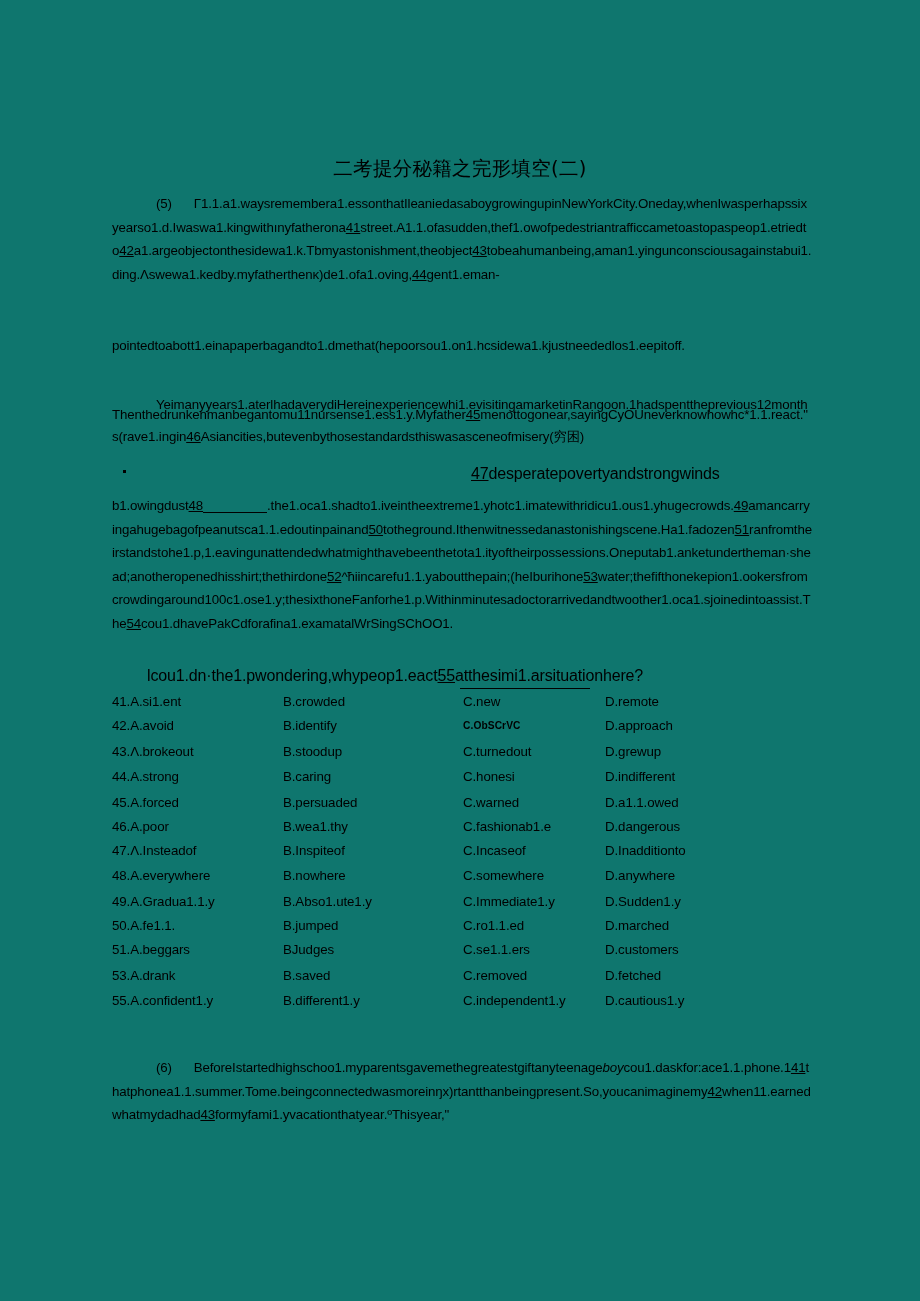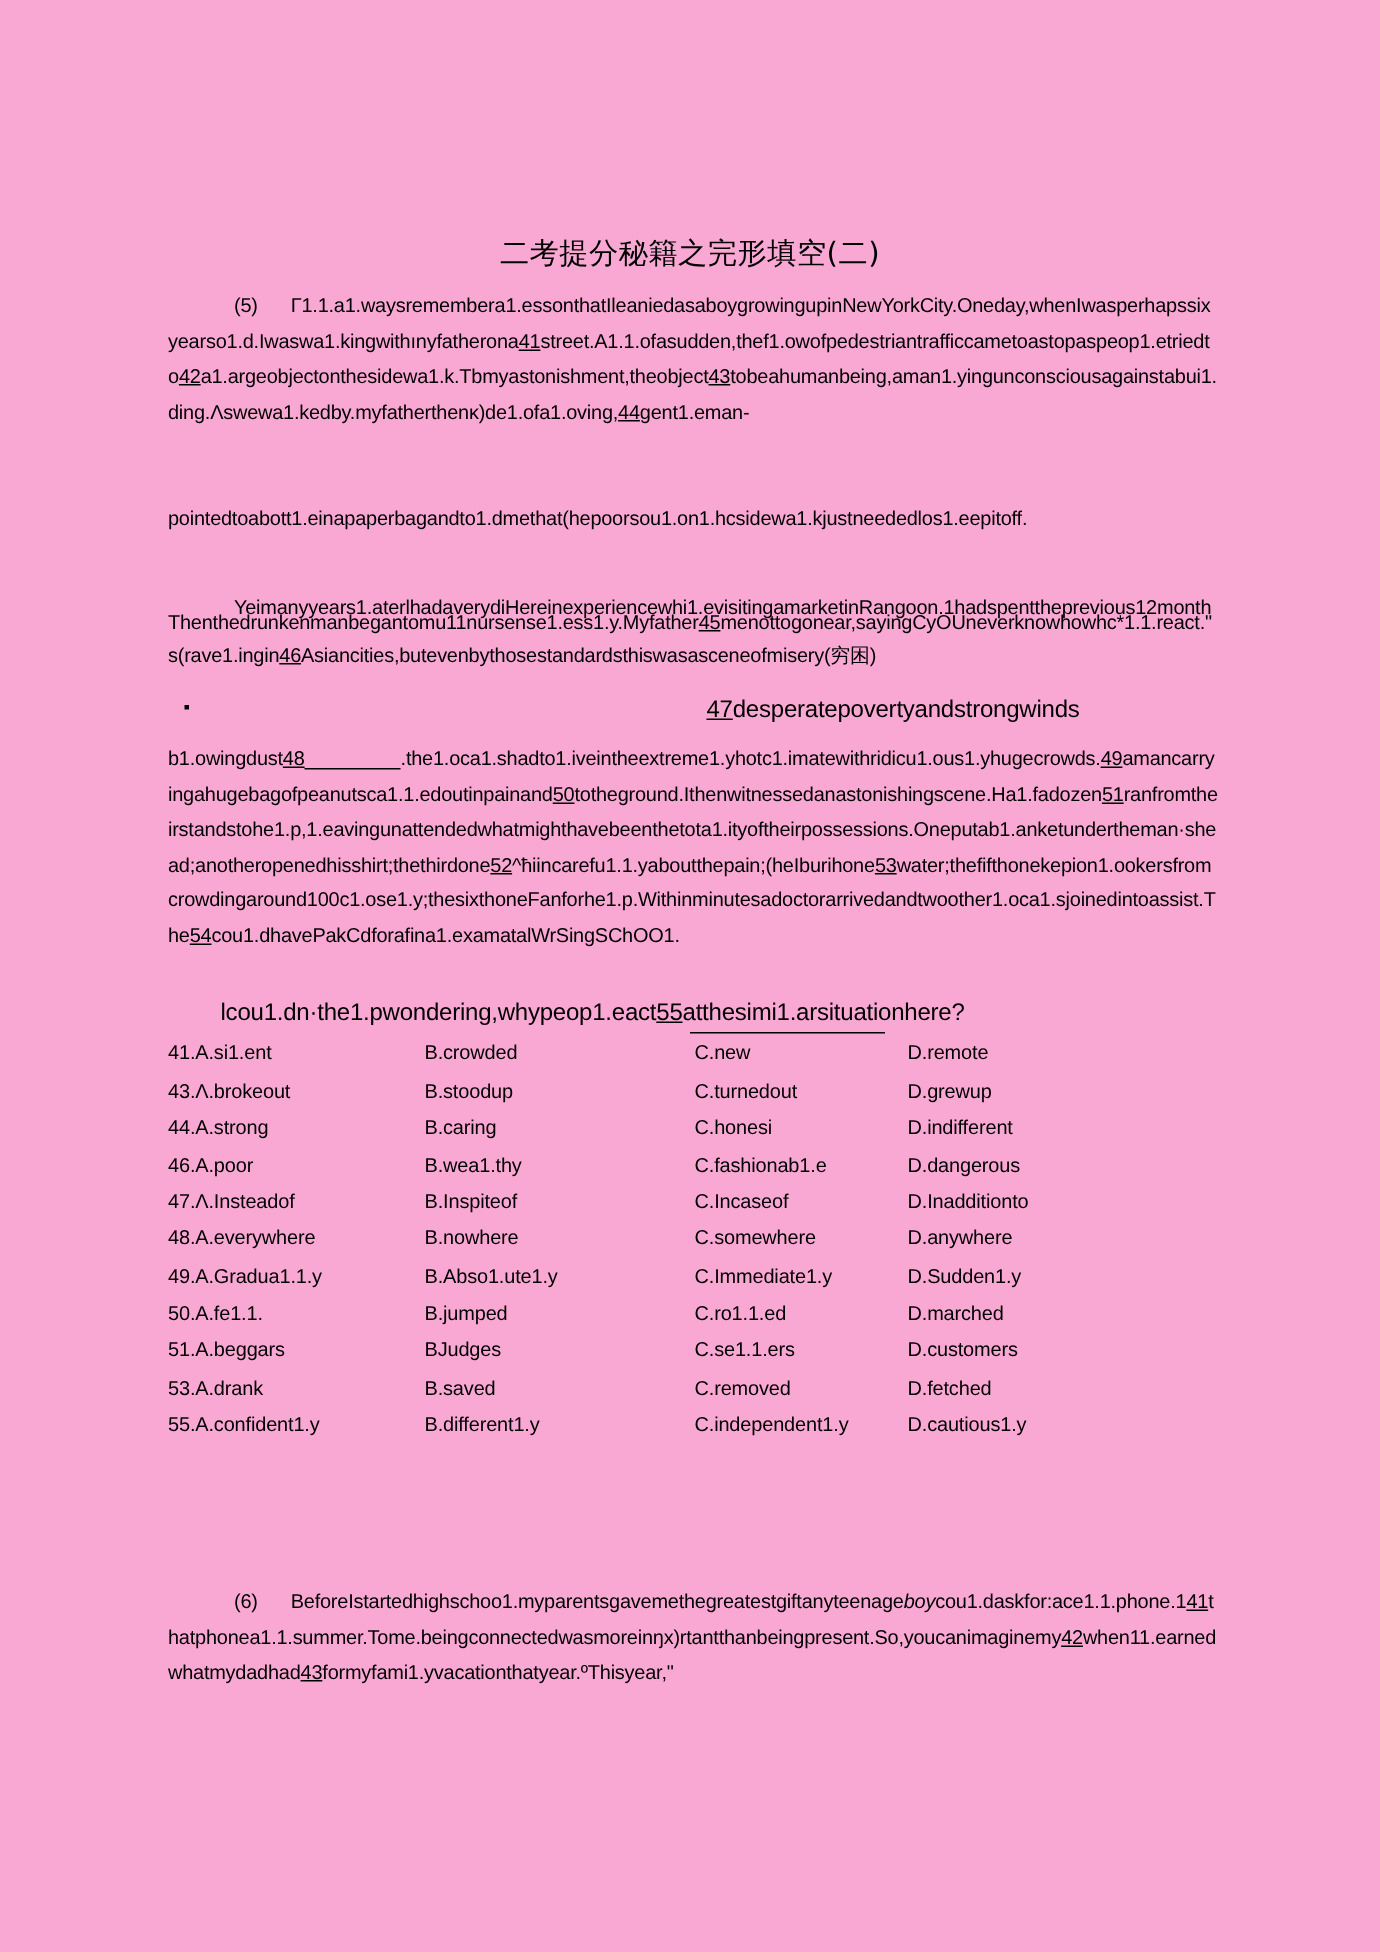--- a/index.html
+++ b/index.html
@@ -8,21 +8,21 @@
     background: #ffffff;
   }
   body {
     font-family: "Liberation Sans", "DejaVu Sans", sans-serif;
     color: #000000;
   }
   .page {
     position: relative;
     width: 920px;
     height: 1301px;
-    background: #f9a8d4;
+    background: #0f766e;
     overflow: hidden;
   }
   .doc-title {
     position: absolute;
     left: 0;
     top: 155px;
     width: 920px;
     text-align: center;
     font-size: 19.5px;
     letter-spacing: 0.3px;
@@ -122,32 +122,44 @@
 
   <div class="rule" style="left:460px; top:688px; width:130px;"></div>
 
   <div class="options">
       <div class="opt-row">
         <span class="col-a">41.A.si1.ent</span>
         <span class="col-b">B.crowded</span>
         <span class="col-c">C.new</span>
         <span class="col-d">D.remote</span>
       </div>
+      <div class="opt-row">
+        <span class="col-a">42.A.avoid</span>
+        <span class="col-b">B.identify</span>
+        <span class="col-c opt-small">C.ObSCrVC</span>
+        <span class="col-d">D.approach</span>
+      </div>
       <div class="opt-row" style="margin-top: 1.5px;">
         <span class="col-a">43.Λ.brokeout</span>
         <span class="col-b">B.stoodup</span>
         <span class="col-c">C.turnedout</span>
         <span class="col-d">D.grewup</span>
       </div>
       <div class="opt-row">
         <span class="col-a">44.A.strong</span>
         <span class="col-b">B.caring</span>
         <span class="col-c">C.honesi</span>
         <span class="col-d">D.indifferent</span>
       </div>
+      <div class="opt-row" style="margin-top: 1.5px;">
+        <span class="col-a">45.A.forced</span>
+        <span class="col-b">B.persuaded</span>
+        <span class="col-c">C.warned</span>
+        <span class="col-d">D.a1.1.owed</span>
+      </div>
       <div class="opt-row">
         <span class="col-a">46.A.poor</span>
         <span class="col-b">B.wea1.thy</span>
         <span class="col-c">C.fashionab1.e</span>
         <span class="col-d">D.dangerous</span>
       </div>
       <div class="opt-row">
         <span class="col-a">47.Λ.Insteadof</span>
         <span class="col-b">B.Inspiteof</span>
         <span class="col-c">C.Incaseof</span>

